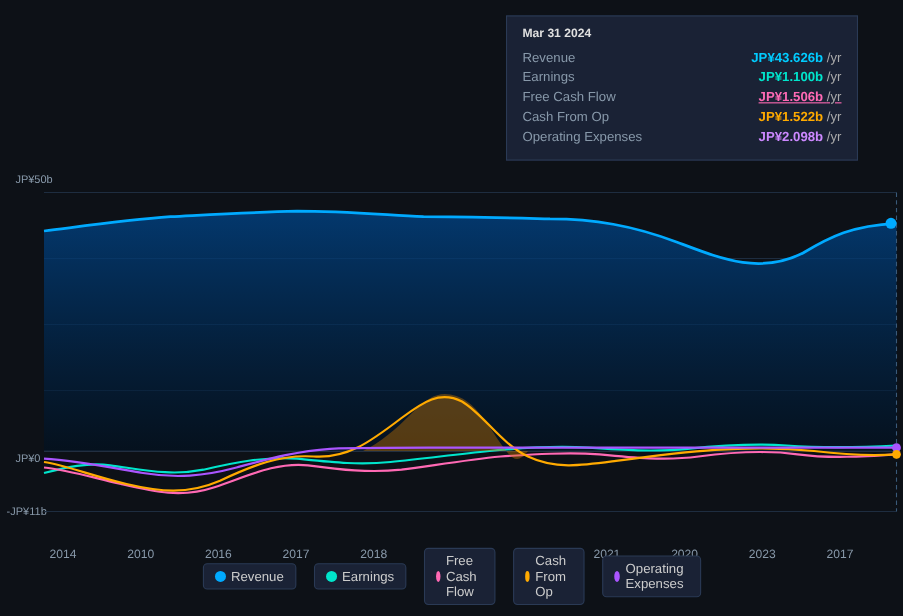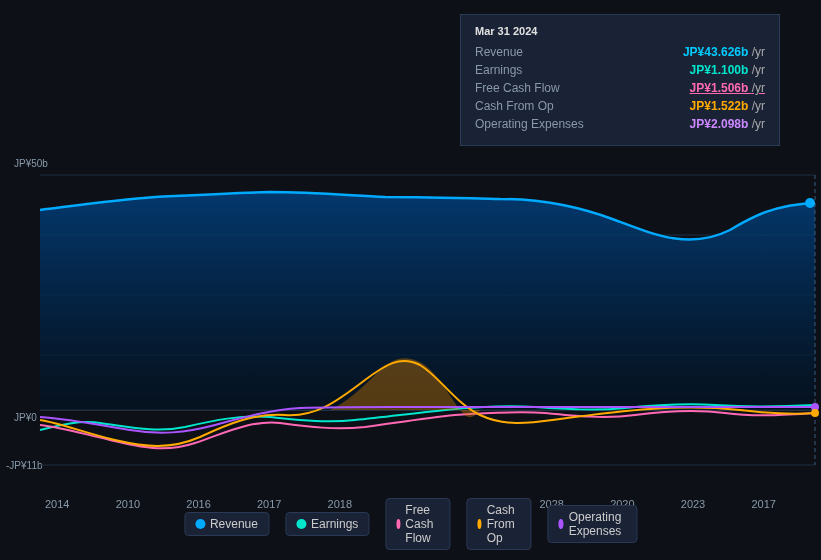--- a/index.html
+++ b/index.html
@@ -256,21 +256,21 @@
 </svg>
 
 <div class="x-axis">
   <span class="x-label">2014</span>
   <span class="x-label">2010</span>
   <span class="x-label">2016</span>
   <span class="x-label">2017</span>
   <span class="x-label">2018</span>
   <span class="x-label">2019</span>
   <span class="x-label">2020</span>
-  <span class="x-label">2028</span>
+  <span class="x-label">2021</span>
   <span class="x-label">2020</span>
   <span class="x-label">2023</span>
   <span class="x-label">2017</span>
 </div>
 
 <div class="legend">
   <div class="legend-item">
     <div class="legend-dot" style="background:#00aaff"></div>
     <span>Revenue</span>
   </div>

